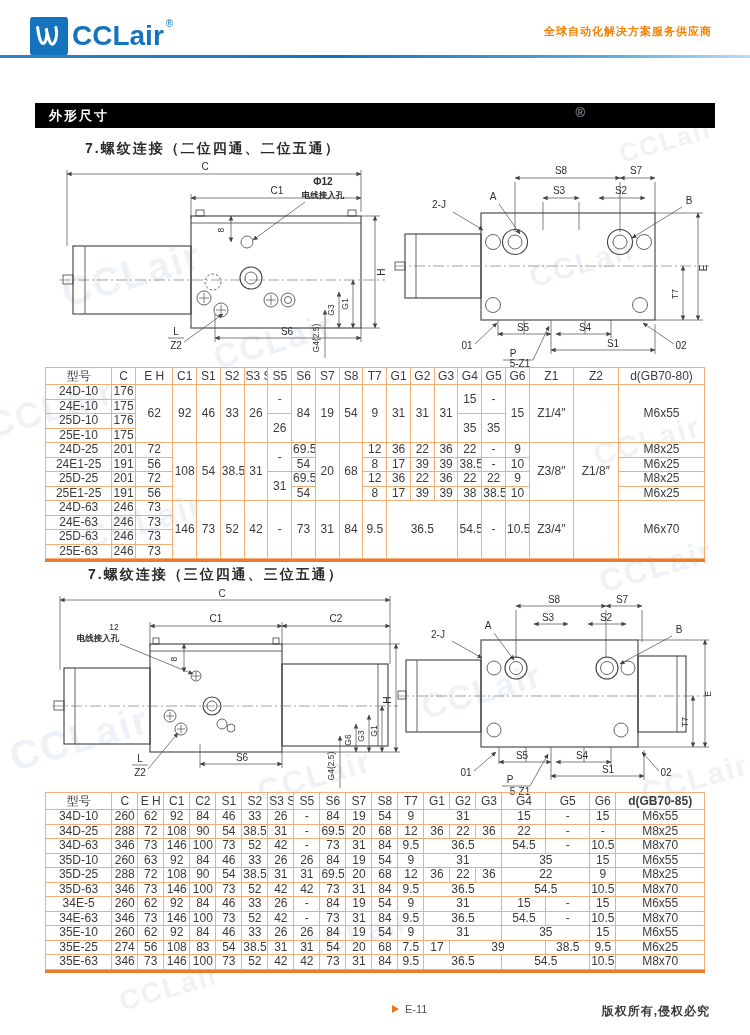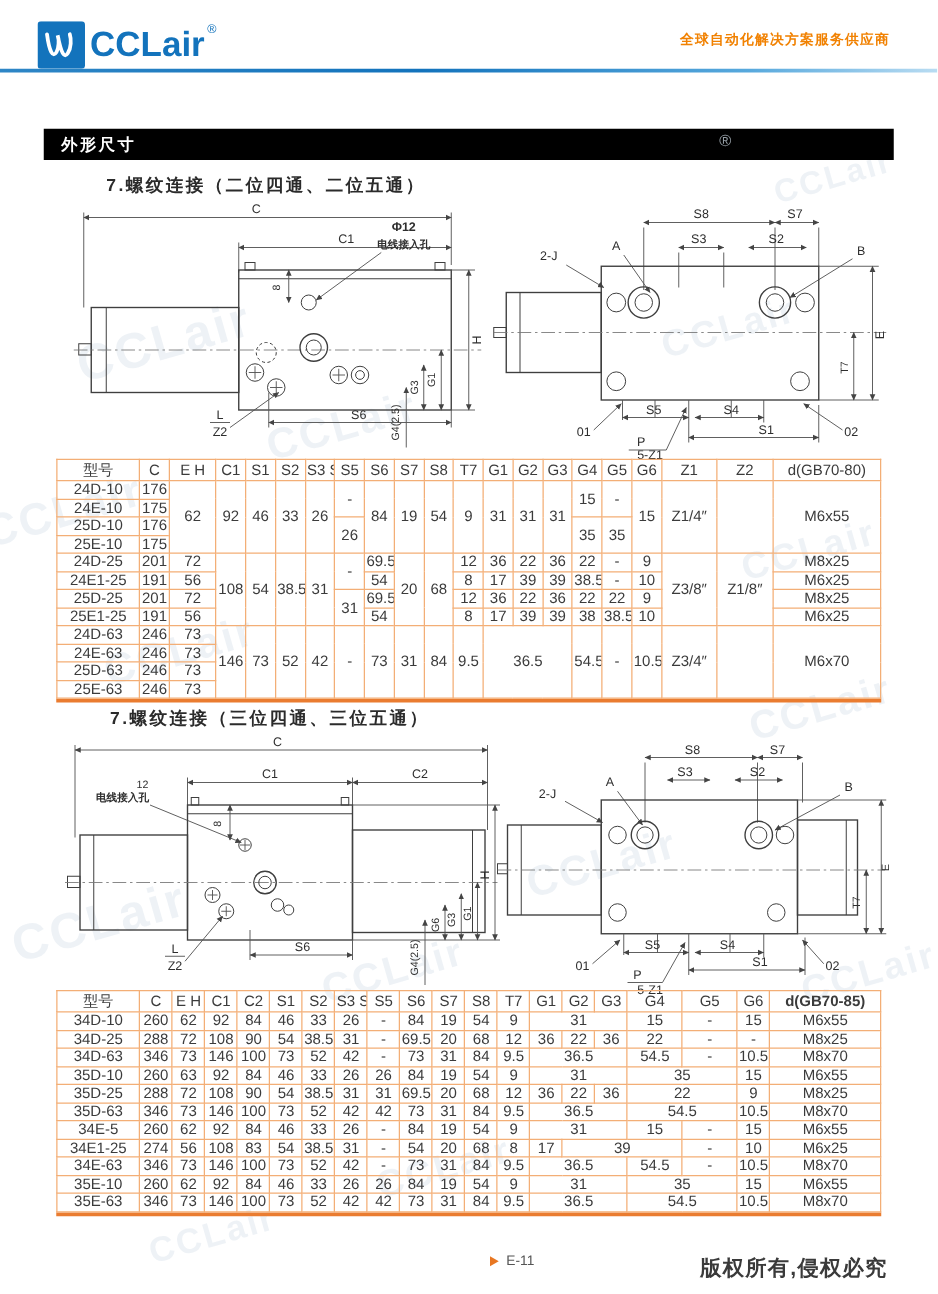--- a/index.html
+++ b/index.html
@@ -36,21 +36,21 @@
       font-weight:normal;line-height:1.05;overflow:hidden;white-space:nowrap;}
   table.spec thead th{height:16px;color:#3b3b3b;}
   #t1 th:nth-child(1){width:9.6%;}  #t1 th:nth-child(3){width:5.2%;}
   #t1 th:nth-child(19){width:6.2%;} #t1 th:nth-child(20){width:6.4%;} #t1 th:nth-child(21){width:12.6%;}
   #t2 th:nth-child(1){width:9.6%;}  #t2 th:nth-child(17){width:6.2%;}
   #t2 th:nth-child(18){width:6.2%;} #t2 th:nth-child(20){width:13%;font-weight:bold;}
   
   .footer{position:absolute;left:392px;top:1003px;font-size:11px;color:#555;display:flex;align-items:center;}
   .tri{width:0;height:0;border-left:7px solid #e87722;border-top:4.5px solid transparent;
        border-bottom:4.5px solid transparent;display:inline-block;margin-right:6px;}
-  .copyright{position:absolute;right:40px;top:1003px;font-size:17px;font-weight:bold;color:#3a3a3a;letter-spacing:1px;text-align:center;}
+  .copyright{position:absolute;right:40px;top:1003px;font-size:12px;font-weight:bold;color:#3a3a3a;letter-spacing:1px;text-align:center;}
   
   .wm{position:absolute;color:rgba(120,152,186,.13);font-weight:bold;letter-spacing:2px;
       transform:rotate(-16deg);pointer-events:none;white-space:nowrap;}
 </style>
 </head>
 <body>
 
 <div class="page">
 
   <div class="wm" style="left:618px;top:126px;font-size:26px;">CCLair</div>
@@ -701,40 +701,20 @@
             <td>19</td>
             <td>54</td>
             <td>9</td>
             <td colspan="3">31</td>
             <td>15</td>
             <td>-</td>
             <td>15</td>
             <td>M6x55</td>
           </tr>
           <tr>
-            <td>34E1-25</td>
-            <td>274</td>
-            <td>56</td>
-            <td>108</td>
-            <td>83</td>
-            <td>54</td>
-            <td>38.5</td>
-            <td>31</td>
-            <td>-</td>
-            <td>54</td>
-            <td>20</td>
-            <td>68</td>
-            <td>8</td>
-            <td>17</td>
-            <td colspan="3">39</td>
-            <td>-</td>
-            <td>10</td>
-            <td>M6x25</td>
-          </tr>
-          <tr>
             <td>34E-63</td>
             <td>346</td>
             <td>73</td>
             <td>146</td>
             <td>100</td>
             <td>73</td>
             <td>52</td>
             <td>42</td>
             <td>-</td>
             <td>73</td>
@@ -760,20 +740,40 @@
             <td>84</td>
             <td>19</td>
             <td>54</td>
             <td>9</td>
             <td colspan="3">31</td>
             <td colspan="2">35</td>
             <td>15</td>
             <td>M6x55</td>
           </tr>
           <tr>
+            <td>35E-25</td>
+            <td>274</td>
+            <td>56</td>
+            <td>108</td>
+            <td>83</td>
+            <td>54</td>
+            <td>38.5</td>
+            <td>31</td>
+            <td>31</td>
+            <td>54</td>
+            <td>20</td>
+            <td>68</td>
+            <td>7.5</td>
+            <td>17</td>
+            <td colspan="3">39</td>
+            <td>38.5</td>
+            <td>9.5</td>
+            <td>M6x25</td>
+          </tr>
+          <tr>
             <td>35E-63</td>
             <td>346</td>
             <td>73</td>
             <td>146</td>
             <td>100</td>
             <td>73</td>
             <td>52</td>
             <td>42</td>
             <td>42</td>
             <td>73</td>

